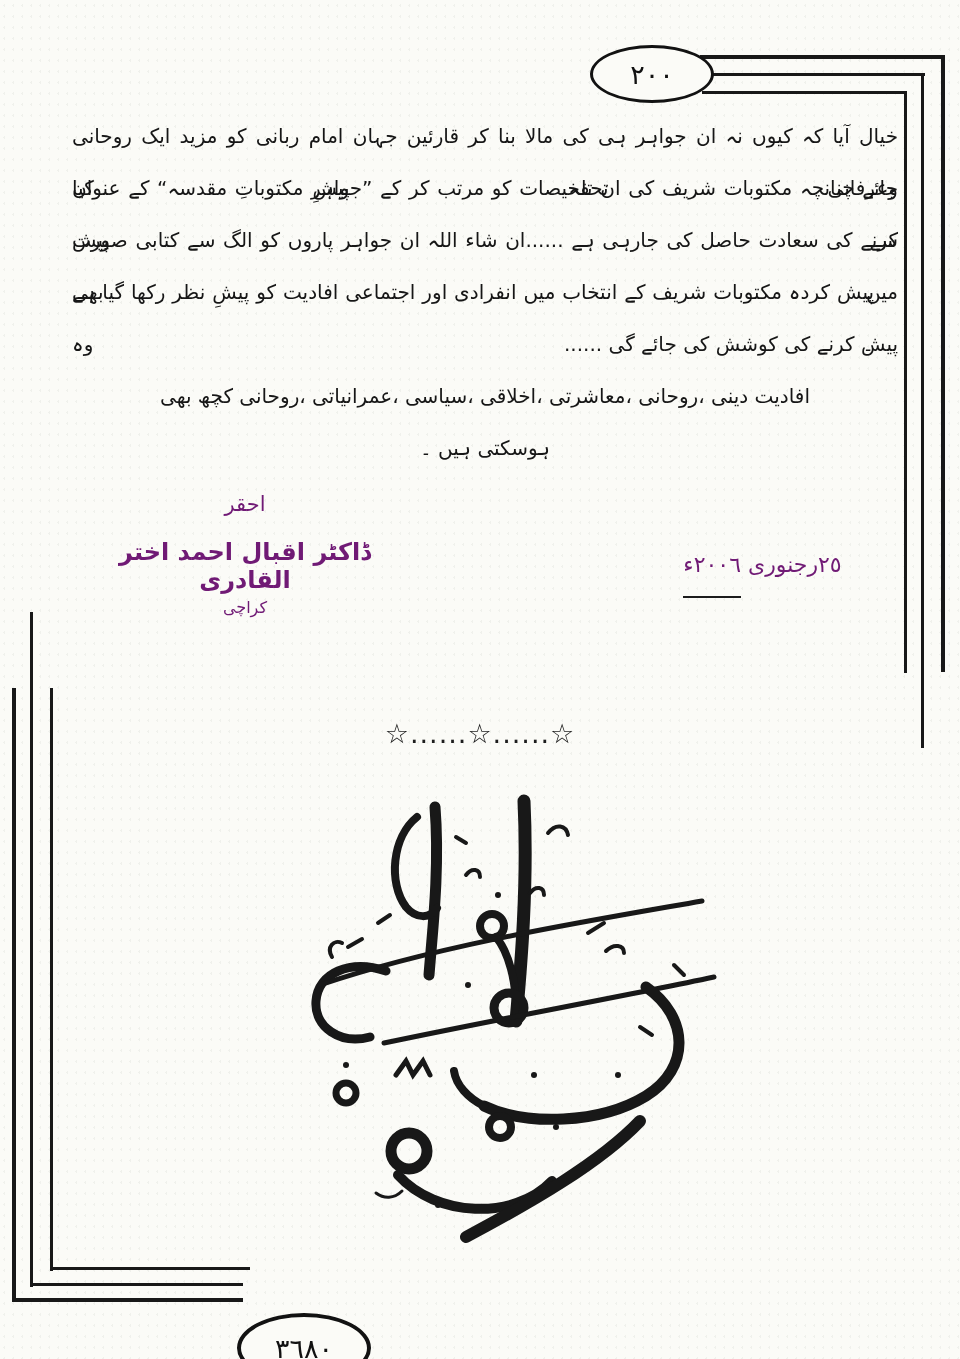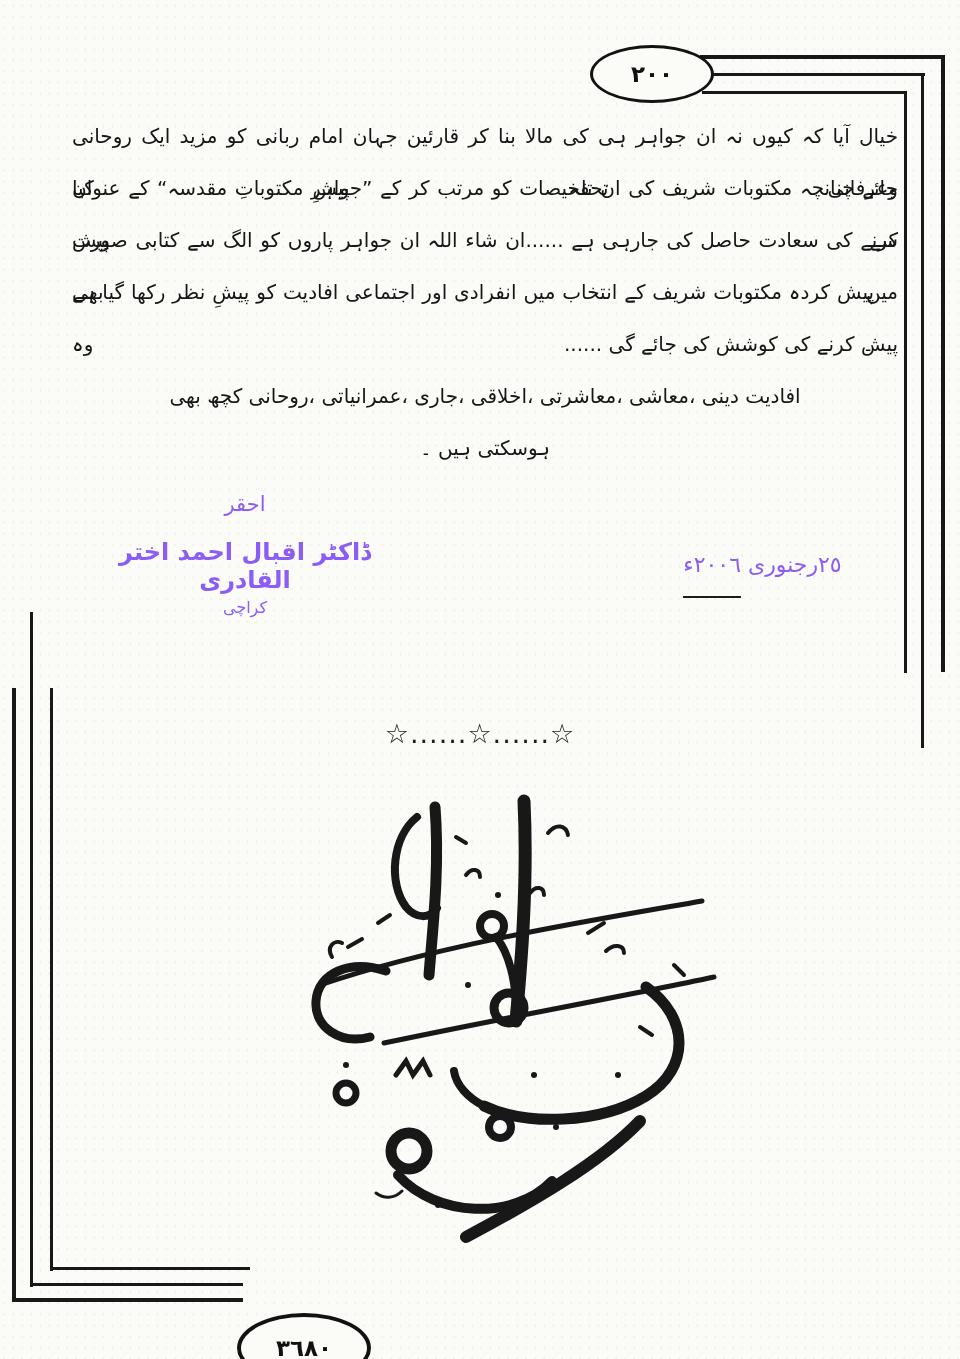--- a/index.html
+++ b/index.html
@@ -10,36 +10,36 @@
     background-size:9px 11px;
     font-family:"DejaVu Sans",sans-serif;
     color:#161616;
   }
   .bline{position:absolute;background:#181818;}
   .oval{
     position:absolute;border-radius:50%;background:#fbfbf7;
     border:3px solid #121212;display:flex;align-items:center;justify-content:center;
     z-index:5;
   }
-  .oval span{font-weight:bold;font-size:23px;letter-spacing:2px;color:#111;}
+  .oval span{font-weight:normal;font-size:27px;letter-spacing:2px;color:#111;}
   #top-oval{left:590px;top:45px;width:118px;height:52px;}
   #bottom-oval{left:237px;top:1313px;width:126px;height:62px;border-width:4px;}
 
   
   .textblock{
     position:absolute;left:72px;top:110px;width:826px;
     direction:rtl;font-size:20px;
   }
   .u-line{height:52px;line-height:52px;white-space:normal;
     text-align:justify;text-align-last:justify;}
   .u-line.alast{text-align:right;text-align-last:right;}
   .u-line.centered{text-align:center;text-align-last:center;padding:0 70px;}
   .u-line.indent{padding-right:24px;}
 
-  .sig{position:absolute;direction:rtl;text-align:center;color:#8b5cf6;}
+  .sig{position:absolute;direction:rtl;text-align:center;color:#701a75;}
   #sig-salutation{left:150px;top:492px;width:190px;font-size:21px;}
   #sig-name{left:80px;top:538px;width:330px;font-size:24px;font-weight:bold;}
   #sig-city{left:185px;top:598px;width:120px;font-size:16px;}
   #date-line{left:645px;top:552px;width:235px;font-size:22px;}
   #date-line .year{border-bottom:2px solid #1c1c1c;padding-bottom:19px;}
 
   #star-divider{
     position:absolute;left:0;top:718px;width:100%;text-align:center;
     font-size:27px;letter-spacing:1px;color:#1d1d1d;
   }
@@ -70,21 +70,21 @@
 <div class="oval" id="bottom-oval">
   <span>٣٦٨٠</span>
 </div>
 
 <section class="textblock">
   <div class="u-line">خیال آیا کہ کیوں نہ ان جواہر ہی کی مالا بنا کر قارئین جہان امام ربانی کو مزید ایک روحانی وعرفانی تحفہ پیش کیا</div>
   <div class="u-line">جائے چنانچہ مکتوبات شریف کی ان تلخیصات کو مرتب کر کے ”جواہرِ مکتوباتِ مقدسہ“ کے عنوان سے پیش</div>
   <div class="u-line">کرنے کی سعادت حاصل کی جارہی ہے ......ان شاء اللہ ان جواہر پاروں کو الگ سے کتابی صورت میں بھی</div>
   <div class="u-line indent">پیش کردہ مکتوبات شریف کے انتخاب میں انفرادی اور اجتماعی افادیت کو پیشِ نظر رکھا گیا ہے ۔ وہ</div>
   <div class="u-line alast">پیش کرنے کی کوشش کی جائے گی ......</div>
-  <div class="u-line centered">افادیت دینی ،معاشی ،معاشرتی ،اخلاقی ،جاری ،عمرانیاتی ،روحانی کچھ بھی ہوسکتی ہیں ۔</div>
+  <div class="u-line centered">افادیت دینی ،روحانی ،معاشرتی ،اخلاقی ،سیاسی ،عمرانیاتی ،روحانی کچھ بھی ہوسکتی ہیں ۔</div>
 </section>
 
 <div class="sig" id="sig-salutation">احقر</div>
 <div class="sig" id="sig-name">ڈاکٹر اقبال احمد اختر القادری</div>
 <div class="sig" id="sig-city">کراچی</div>
 
 <div class="sig" id="date-line">
   <span>٢٥رجنوری</span>
   <span class="year">٢٠٠٦ء</span>
 </div>

